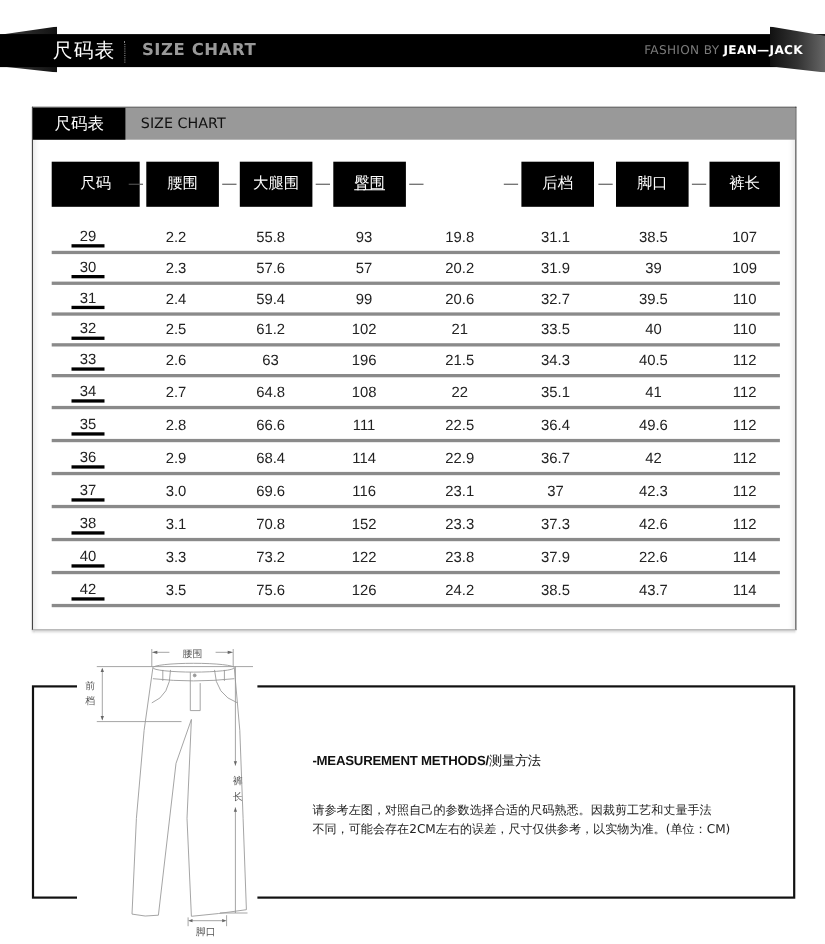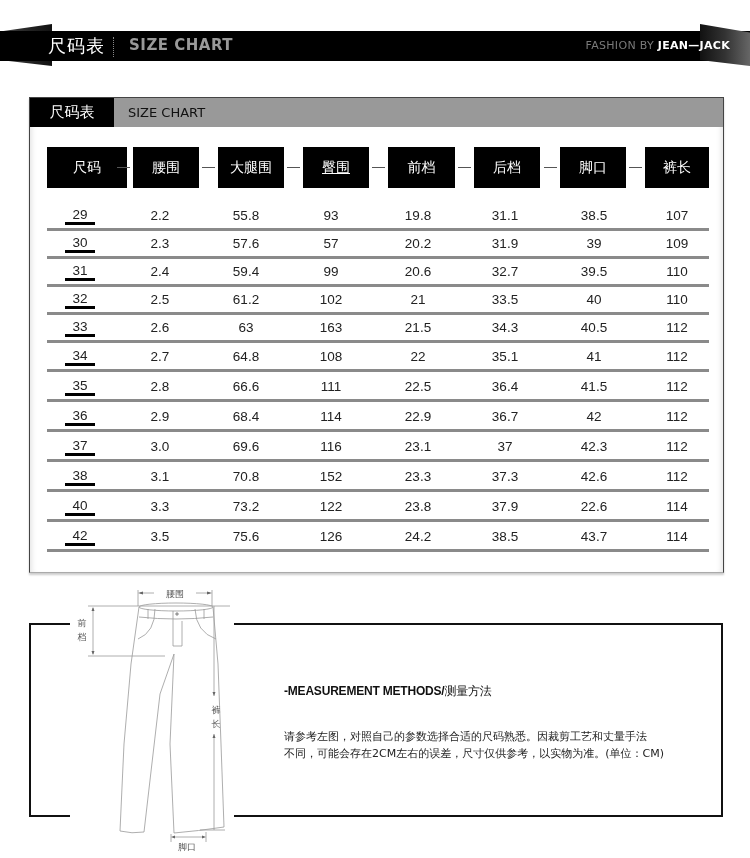--- a/index.html
+++ b/index.html
@@ -55,21 +55,20 @@
   </div>
 
   <div class="hdr" style="left:17px;width:80px;">尺码</div>
   <div class="dash" style="left:87px;"></div>
   <div class="hdr" style="left:103px;width:66px;">腰围</div>
   <div class="dash" style="left:172px;"></div>
   <div class="hdr" style="left:188px;width:66px;">大腿围</div>
   <div class="dash" style="left:257px;"></div>
   <div class="hdr" style="left:273px;width:66px;text-decoration:underline;">臀围</div>
   <div class="dash" style="left:342px;"></div>
-  <div class="hdr" style="left:358px;width:67px;">前档</div>
   <div class="dash" style="left:428px;"></div>
   <div class="hdr" style="left:444px;width:66px;">后档</div>
   <div class="dash" style="left:514px;"></div>
   <div class="hdr" style="left:530px;width:66px;">脚口</div>
   <div class="dash" style="left:599px;"></div>
   <div class="hdr" style="left:615px;width:64px;">裤长</div>
 
   <div id="rows">
       <div class="row" style="top: 104px;">
         <div class="cell size" style="left: 18px;">29</div>
@@ -108,21 +107,21 @@
         <div class="cell" style="left: 249px;">102</div>
         <div class="cell" style="left: 336px;">21</div>
         <div class="cell" style="left: 423px;">33.5</div>
         <div class="cell" style="left: 512px;">40</div>
         <div class="cell" style="left: 595px;">110</div>
       </div>
       <div class="row" style="top: 216px;">
         <div class="cell size" style="left: 18px;">33</div>
         <div class="cell" style="left: 78px;">2.6</div>
         <div class="cell" style="left: 164px;">63</div>
-        <div class="cell" style="left: 249px;">163</div>
+        <div class="cell" style="left: 249px;">196</div>
         <div class="cell" style="left: 336px;">21.5</div>
         <div class="cell" style="left: 423px;">34.3</div>
         <div class="cell" style="left: 512px;">40.5</div>
         <div class="cell" style="left: 595px;">112</div>
       </div>
       <div class="row" style="top: 245px;">
         <div class="cell size" style="left: 18px;">34</div>
         <div class="cell" style="left: 78px;">2.7</div>
         <div class="cell" style="left: 164px;">64.8</div>
         <div class="cell" style="left: 249px;">108</div>
@@ -131,21 +130,21 @@
         <div class="cell" style="left: 512px;">41</div>
         <div class="cell" style="left: 595px;">112</div>
       </div>
       <div class="row" style="top: 275px;">
         <div class="cell size" style="left: 18px;">35</div>
         <div class="cell" style="left: 78px;">2.8</div>
         <div class="cell" style="left: 164px;">66.6</div>
         <div class="cell" style="left: 249px;">111</div>
         <div class="cell" style="left: 336px;">22.5</div>
         <div class="cell" style="left: 423px;">36.4</div>
-        <div class="cell" style="left: 512px;">41.5</div>
+        <div class="cell" style="left: 512px;">49.6</div>
         <div class="cell" style="left: 595px;">112</div>
       </div>
       <div class="row" style="top: 305px;">
         <div class="cell size" style="left: 18px;">36</div>
         <div class="cell" style="left: 78px;">2.9</div>
         <div class="cell" style="left: 164px;">68.4</div>
         <div class="cell" style="left: 249px;">114</div>
         <div class="cell" style="left: 336px;">22.9</div>
         <div class="cell" style="left: 423px;">36.7</div>
         <div class="cell" style="left: 512px;">42</div>

